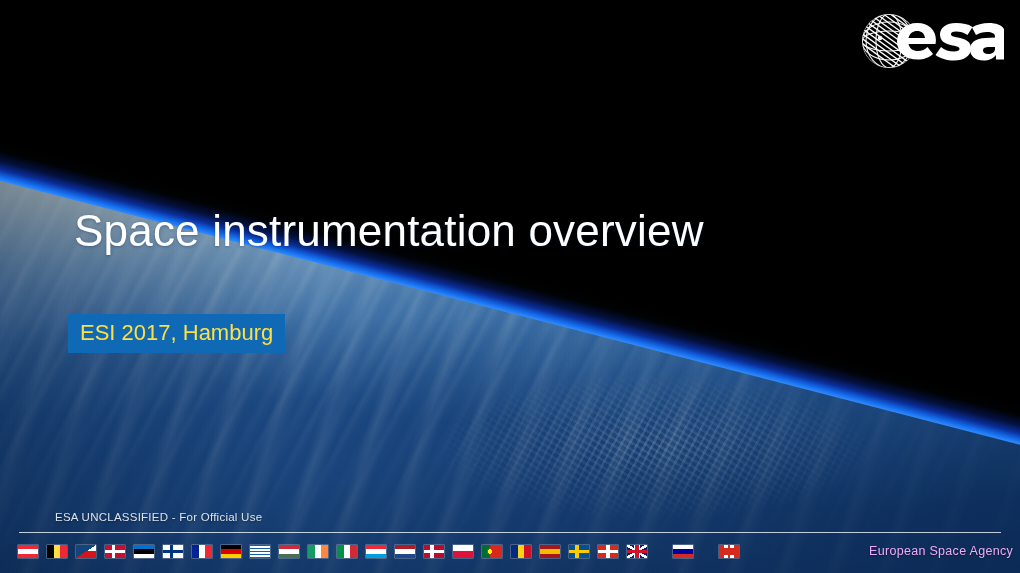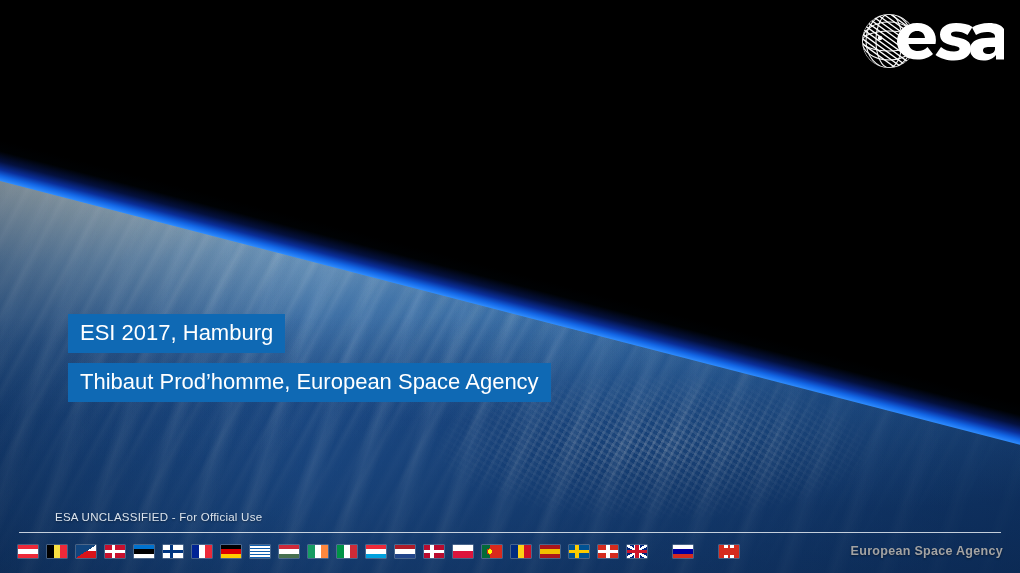--- a/index.html
+++ b/index.html
@@ -130,21 +130,21 @@
     color: #ffffff;
     letter-spacing: 0.2px;
     white-space: nowrap;
     text-shadow: 0 1px 3px rgba(0,40,90,0.35);
   }
 
   
   .hl {
     position: absolute;
     background: #0f69b4;
-    color: #ffffff;
+    color: #fde047;
     font-size: 22px;
     font-weight: 400;
     white-space: nowrap;
     padding: 7px 12px 8px 12px;
     line-height: 1.08;
   }
   .hl-event { left: 68px; top: 314px; }
   .hl-author { left: 68px; top: 363px; }
 
   
@@ -173,24 +173,24 @@
   .flag {
     width: 20px; height: 13px;
     margin-right: 9px;
     box-shadow: 0 0 0 0.5px rgba(255,255,255,0.45);
     flex: 0 0 auto;
     background-size: 100% 100%;
   }
   .flag.gap-before { margin-left: 17px; }
   .agency-name {
     position: absolute;
-    right: 17px; top: 544px;
+    right: 7px; top: 544px;
     font-size: 12.5px;
-    font-weight: bold;
-    color: #a3a3a3;
+    font-weight: normal;
+    color: #f0abfc;
     letter-spacing: 0.3px;
     white-space: nowrap;
     text-shadow: 0 1px 2px rgba(0,0,0,0.45);
   }
 </style>
 </head>
 <body>
 
 <div id="slide">
 
@@ -259,23 +259,23 @@
                  -10 0 -19 -3 -26 -9 l-11 16 c9 7 23 11 37 11 20 0 34 -9 34 -24 0 -13 -9 -19 -26 -22
                  -11 -2 -14 -3 -14 -7 0 -3 3 -5 10 -5 8 0 16 2 23 7 l10 -16 c-8 -6 -20 -8 -33 -8 Z"></path>
 
         <path d="M276 99 h20 V52 c0 -17 -13 -26 -34 -26 -13 0 -25 3 -34 9 l8 15 c6 -4 14 -6 22 -6
                  10 0 16 3 16 9 v2 l-19 1 c-20 1 -31 9 -31 23 0 13 11 22 27 22 11 0 20 -4 25 -11 Z
                  M274 74 v4 c0 6 -6 10 -14 10 -6 0 -10 -3 -10 -7 0 -5 4 -7 13 -7 Z"></path>
       </g>
     </svg>
   </div>
 
+  <div class="title">Space instrumentation overview</div>
 
   <div class="hl hl-event">ESI 2017, Hamburg</div>
-  <div class="hl hl-author">Thibaut Prod’homme, European Space Agency</div>
 
   <div class="classif">ESA UNCLASSIFIED - For Official Use</div>
   <div class="footer-rule"></div>
   <div class="flag-strip" id="flag-strip">
       <div class="flag" title="Austria" style="background: linear-gradient(rgb(237, 41, 57) 0px, rgb(237, 41, 57) 33.34%, rgb(255, 255, 255) 33.34%, rgb(255, 255, 255) 66.67%, rgb(237, 41, 57) 66.67%, rgb(237, 41, 57) 100%);"></div>
       <div class="flag" title="Belgium" style="background: linear-gradient(to right, rgb(0, 0, 0) 0px, rgb(0, 0, 0) 33.34%, rgb(250, 224, 66) 33.34%, rgb(250, 224, 66) 66.67%, rgb(237, 41, 57) 66.67%, rgb(237, 41, 57) 100%);"></div>
       <div class="flag" title="Czech Republic" style="background: linear-gradient(to right bottom, rgb(17, 69, 126) 0px, rgb(17, 69, 126) 50%, transparent 50%), linear-gradient(rgb(255, 255, 255) 0px, rgb(255, 255, 255) 50%, rgb(215, 20, 26) 50%, rgb(215, 20, 26) 100%);"></div>
       <div class="flag" title="Denmark" style="background: linear-gradient(transparent 0px, transparent 42%, rgb(255, 255, 255) 42%, rgb(255, 255, 255) 58%, transparent 58%, transparent 100%), linear-gradient(to right, transparent 0px, transparent 36%, rgb(255, 255, 255) 36%, rgb(255, 255, 255) 52%, transparent 52%, transparent 100%), linear-gradient(rgb(200, 16, 46), rgb(200, 16, 46));"></div>
       <div class="flag" title="Estonia" style="background: linear-gradient(rgb(0, 114, 206) 0px, rgb(0, 114, 206) 33.34%, rgb(0, 0, 0) 33.34%, rgb(0, 0, 0) 66.67%, rgb(255, 255, 255) 66.67%, rgb(255, 255, 255) 100%);"></div>
       <div class="flag" title="Finland" style="background: linear-gradient(transparent 0px, transparent 42%, rgb(0, 53, 128) 42%, rgb(0, 53, 128) 58%, transparent 58%, transparent 100%), linear-gradient(to right, transparent 0px, transparent 36%, rgb(0, 53, 128) 36%, rgb(0, 53, 128) 52%, transparent 52%, transparent 100%), linear-gradient(rgb(255, 255, 255), rgb(255, 255, 255));"></div>

